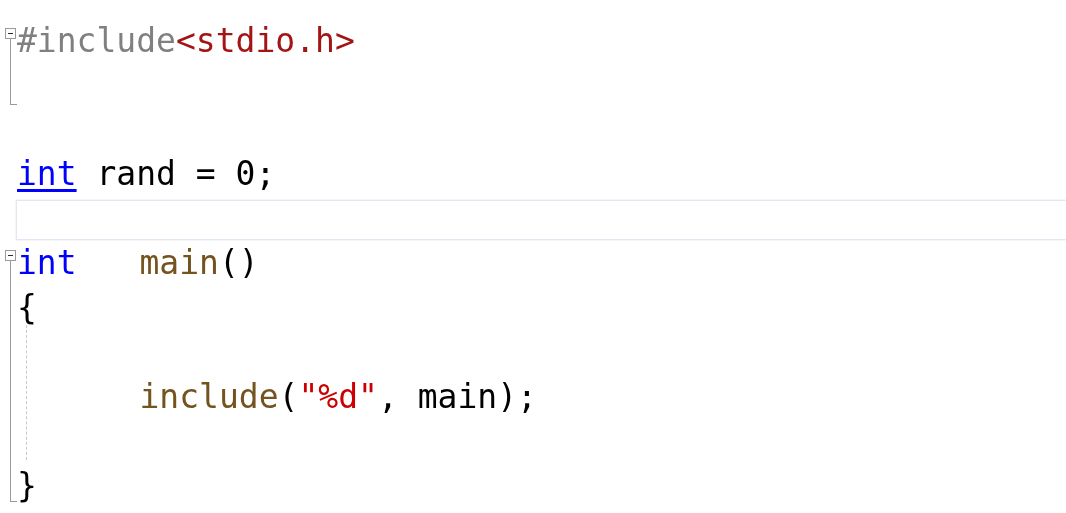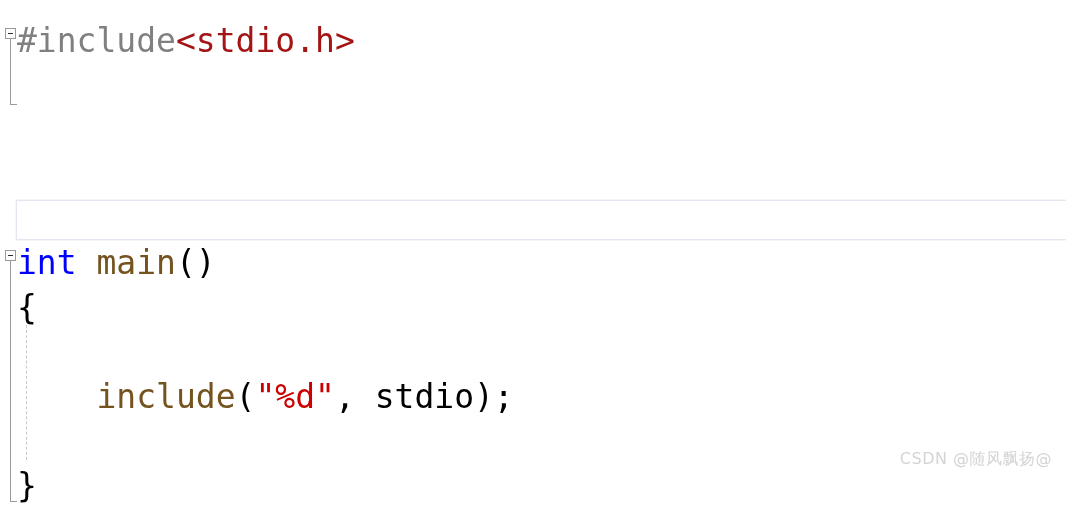--- a/index.html
+++ b/index.html
@@ -69,21 +69,21 @@
     font-size: 33px;
     line-height: 33px;
     letter-spacing: 0px;
     color: #000000;
   }
   .tok-pre      { color: #808080; }
   .tok-header   { color: #a31515; }
   .tok-keyword  { color: #0000ff; }
   .tok-keyword-u{ color: #0000ff; text-decoration: underline; text-decoration-color:#0000ff; text-underline-offset: 4px; }
   .tok-ctrl     { color: #8f08c4; }
-  .tok-func     { color: #74531f; }
+  .tok-func     { color: #74531f; margin-left: 43px; }
   .tok-string   { color: #cc0000; }
   .tok-plain    { color: #000000; }
 
   
   #tooltip-box {
     position: absolute;
     left: 16px;
     top: 200px;
     width: 1060px;
     height: 40px;
@@ -119,29 +119,29 @@
   <div class="fold-line" style="left:10px; top:261px; height:240px;"></div>
   <div class="fold-foot" style="left:10px; top:501px; width:7px;"></div>
 
   <div class="indent-guide" style="left:26px; top:325px; height:135px;"></div>
 
   <div class="code-line" style="top:24px;"><span class="tok-pre">#include</span><span class="tok-header">&lt;stdio.h&gt;</span></div>
 
 
   <div class="code-line" style="top:112px;"></div>
 
+  <div class="code-line" style="top:157px;"><span class="tok-keyword-u">int</span><span class="tok-plain"> rand = 0;</span></div>
 
   <div class="code-line" style="top:246px;"><span class="tok-keyword">int</span><span class="tok-plain"> </span><span class="tok-func">main</span><span class="tok-plain">()</span></div>
 
   <div class="code-line" style="top:291px;"><span class="tok-plain">{</span></div>
 
   <div class="code-line" style="top:335px;"></div>
 
-  <div class="code-line" style="top:380px;"><span class="tok-plain">    </span><span class="tok-func">include</span><span class="tok-plain">(</span><span class="tok-string">"%d"</span><span class="tok-plain">, stdio);</span></div>
+  <div class="code-line" style="top:380px;"><span class="tok-plain">    </span><span class="tok-func">include</span><span class="tok-plain">(</span><span class="tok-string">"%d"</span><span class="tok-plain">, main);</span></div>
 
 
   <div class="code-line" style="top:469px;"><span class="tok-plain">}</span></div>
 
   <div id="tooltip-box"><span></span></div>
 
-  <div id="watermark">CSDN @随风飘扬@</div>
 
 </div>
 
 </body></html>

